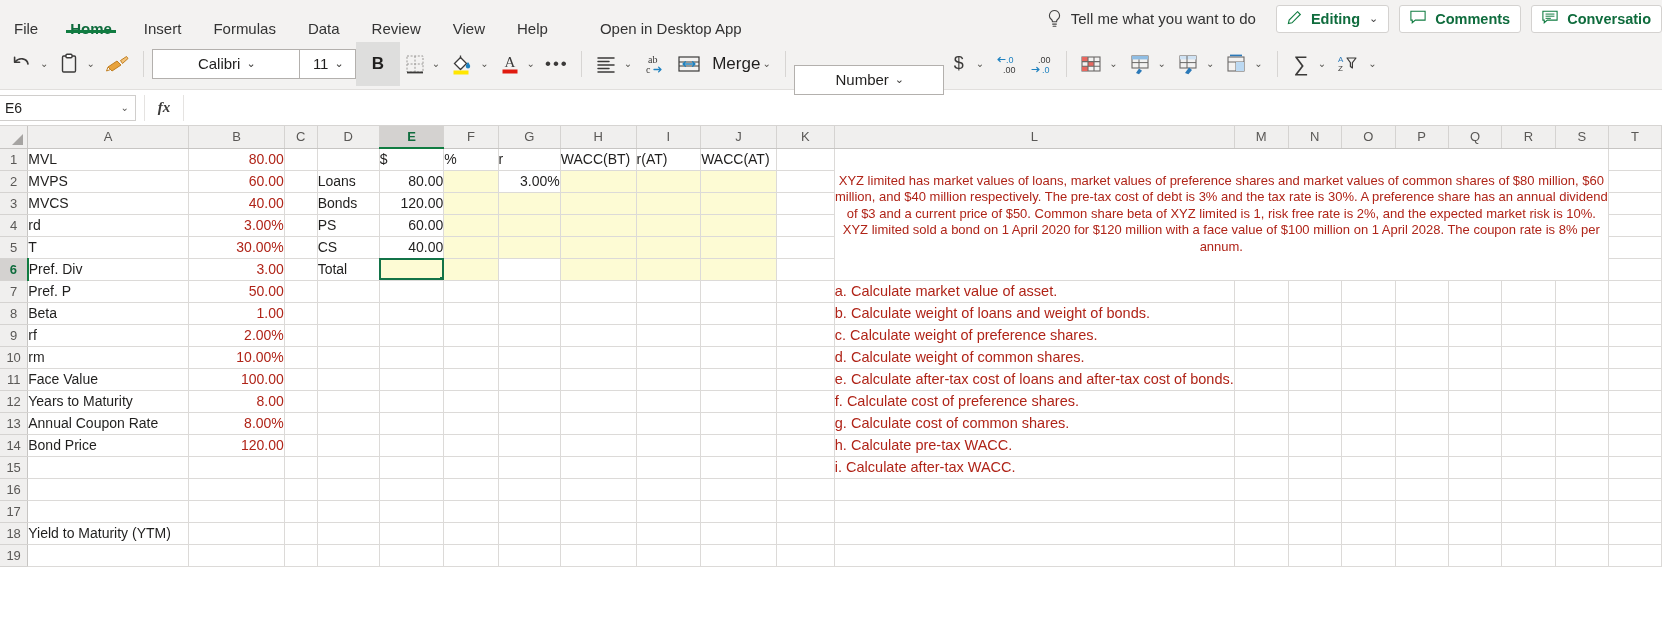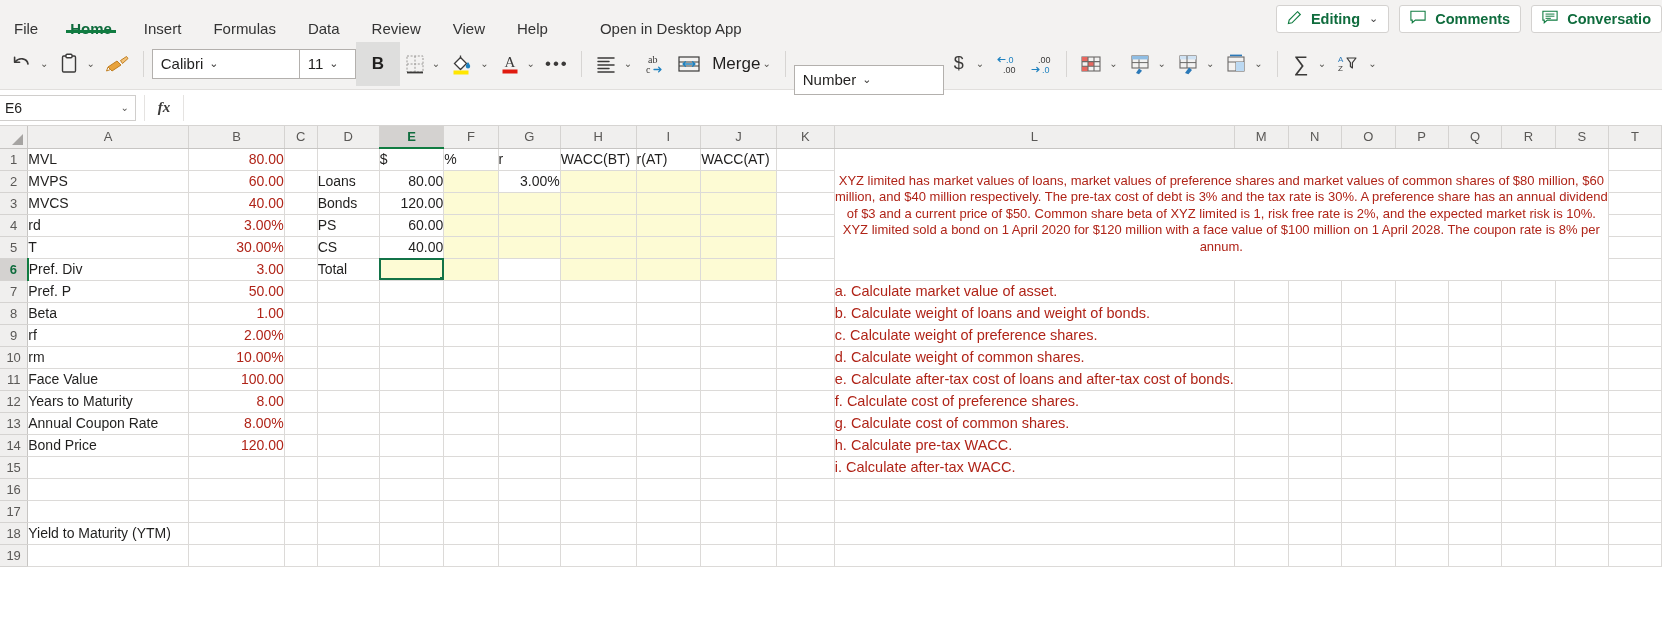--- a/index.html
+++ b/index.html
@@ -77,21 +77,21 @@
     min-width: 30px; height: 34px; padding: 0 4px;
     cursor: pointer; border-radius: 2px;
     color: #3b3a39;
   }
   .caret {
     font-size: 10px; color: #55544f; padding: 0 6px 0 2px; cursor: pointer;
     display: flex; align-items: center; height: 34px;
   }
   .vsep { width: 1px; height: 26px; background: #d7d5d3; margin: 0 8px; }
   .combo {
-    display: flex; align-items: center; justify-content: flex-start;
+    display: flex; align-items: center; justify-content: center;
     border: 1px solid #b3b0ad; background: #fff;
     height: 30px; font-size: 15px; color: #201f1e;
     padding: 0 6px 0 8px; cursor: pointer;
   }
   .combo .chev { font-size: 11px; color: #3b3a39; margin-left: 6px; }
   .font-name { width: 148px; }
   .font-size { width: 56px; border-left: none; }
   .numfmt { width: 150px; margin-top: 32px; }
   .boldbtn {
     width: 44px; height: 44px; display:flex; align-items:center; justify-content:center;
@@ -230,20 +230,29 @@
         <span>Help</span>
       </div>
 
     <div class="menu-gap"></div>
 
     <div class="menu-item">
         <span>Open in Desktop App</span>
       </div>
 
     <div class="menu-right">
+      <div class="tellme">
+        <span class="bulb">
+          <svg width="15" height="20" viewBox="0 0 15 20">
+              <path d="M7.5 1.5a5 5 0 0 0-3 9c.6.5.9 1.1.9 1.8v.4h4.2v-.4c0-.7.3-1.3.9-1.8a5 5 0 0 0-3-9z" fill="none" stroke="#444" stroke-width="1.1"></path>
+              <path d="M5.6 15.1h3.8M6.1 17.3h2.8" stroke="#444" stroke-width="1.1" fill="none" stroke-linecap="round"></path>
+            </svg>
+        </span>
+        <span>Tell me what you want to do</span>
+      </div>
 
       <div class="pill">
         <span>
           <svg width="15" height="15" viewBox="0 0 16 16">
               <path d="M11.2 1.8l3 3L5.3 13.7 1.5 14.5l.8-3.8z" fill="none" stroke="#107c41" stroke-width="1.2"></path>
             </svg>
         </span>
         <span>Editing</span>
         <span class="chev">⌄</span>
       </div>

